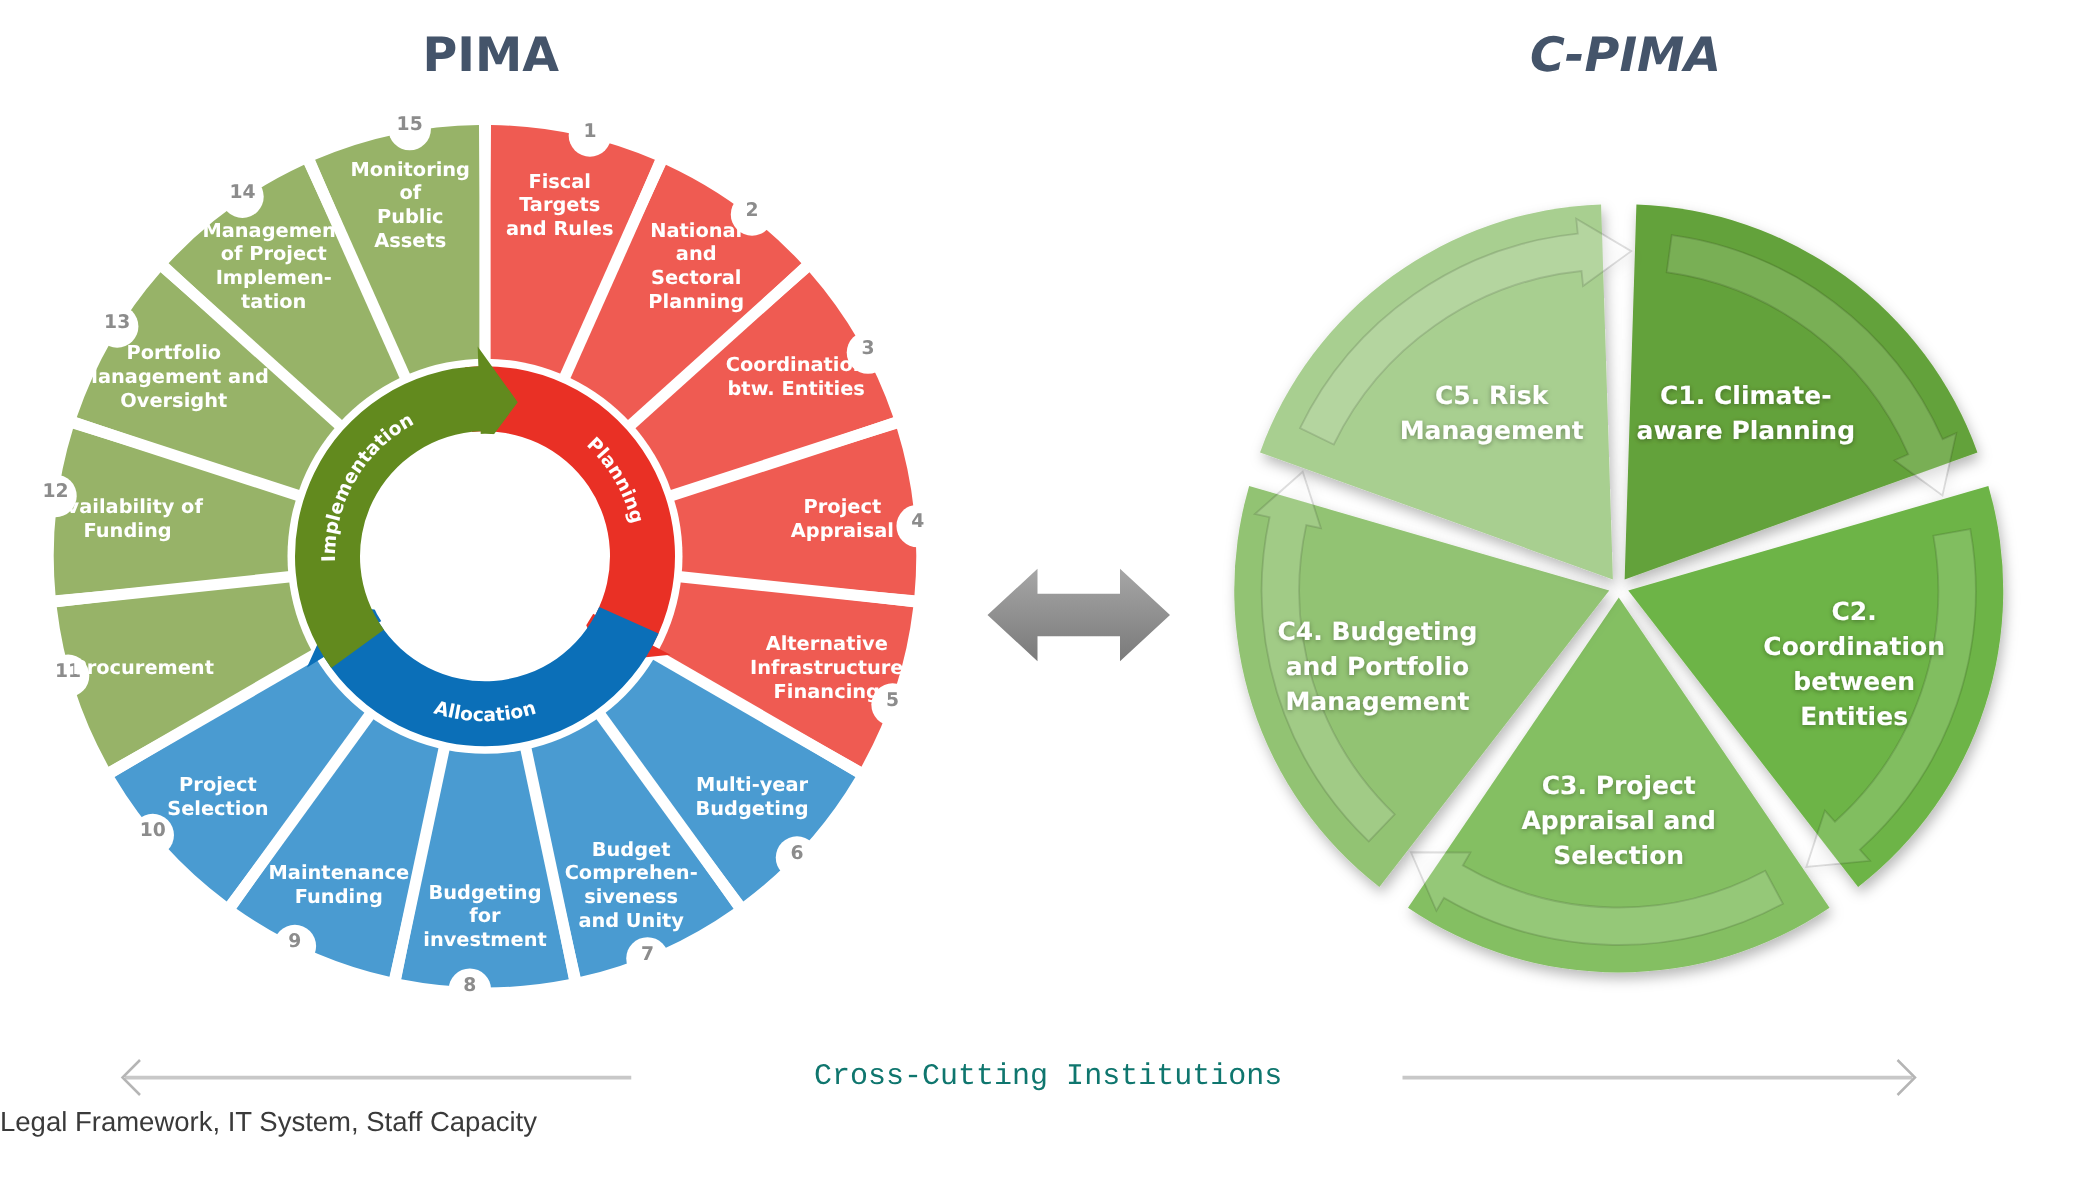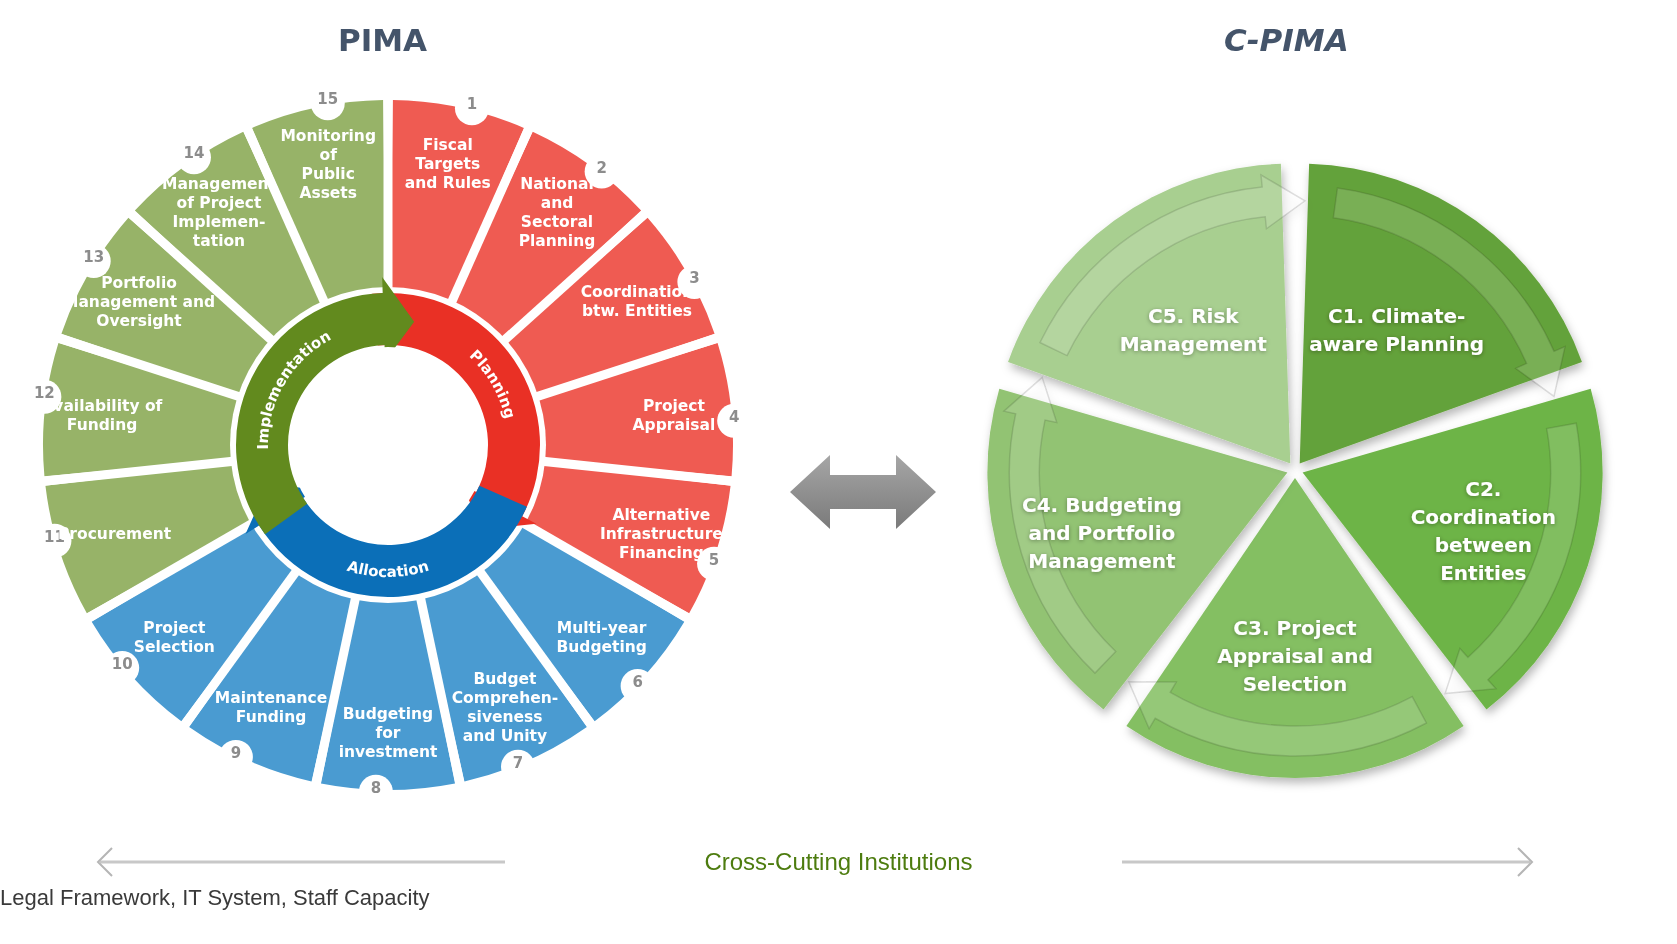--- a/index.html
+++ b/index.html
@@ -1,25 +1,25 @@
 <!DOCTYPE html>
 <html><head>
 <meta charset="utf-8">
 <style>
   html,body{margin:0;padding:0;background:#ffffff;}
   body{width:1677px;height:944px;position:relative;overflow:hidden;font-family:"DejaVu Sans",sans-serif;}
-  .title{position:absolute;top:22px;font-family:"DejaVu Sans",sans-serif;font-weight:bold;font-size:31px;color:#44546a;letter-spacing:0px;}
+  .title{position:absolute;top:22px;font-family:"DejaVu Sans",sans-serif;font-weight:bold;font-size:38px;color:#44546a;letter-spacing:0px;}
   #pima-title{left:338px;}
   #cpima-title{left:1224px;font-style:italic;}
   svg{position:absolute;left:0;top:0;}
   .seg-label{font-family:"DejaVu Sans",sans-serif;font-weight:bold;fill:#ffffff;font-size:15.5px;text-anchor:middle;}
   .num{font-family:"DejaVu Sans",sans-serif;font-weight:bold;fill:#8c8c8c;font-size:15px;text-anchor:middle;dominant-baseline:central;}
   .ring-label{font-family:"DejaVu Sans",sans-serif;font-weight:bold;fill:#ffffff;font-size:15px;}
   .c-label{font-family:"DejaVu Sans",sans-serif;font-weight:bold;fill:#ffffff;font-size:20px;text-anchor:middle;}
-  #cross-title{position:absolute;left:0;width:1677px;top:848px;text-align:center;font-family:Liberation Sans, sans-serif;font-size:24px;color:#4d7c0f;}
+  #cross-title{position:absolute;left:0;width:1677px;top:848px;text-align:center;font-family:Liberation Mono, monospace;font-size:24px;color:#0f766e;}
   #cross-sub{position:absolute;left:0;width:1677px;top:885px;font-family:Liberation Sans, sans-serif;font-size:22px;color:#3a3a3a;}
   #cross-title span,#cross-sub span{display:inline-block;}
 </style>
 </head>
 <body>
 
 <div id="pima-title" class="title">PIMA</div>
 <div id="cpima-title" class="title">C-PIMA</div>
 
 <svg id="diagram" width="1677" height="944" viewBox="0 0 1677 944">

